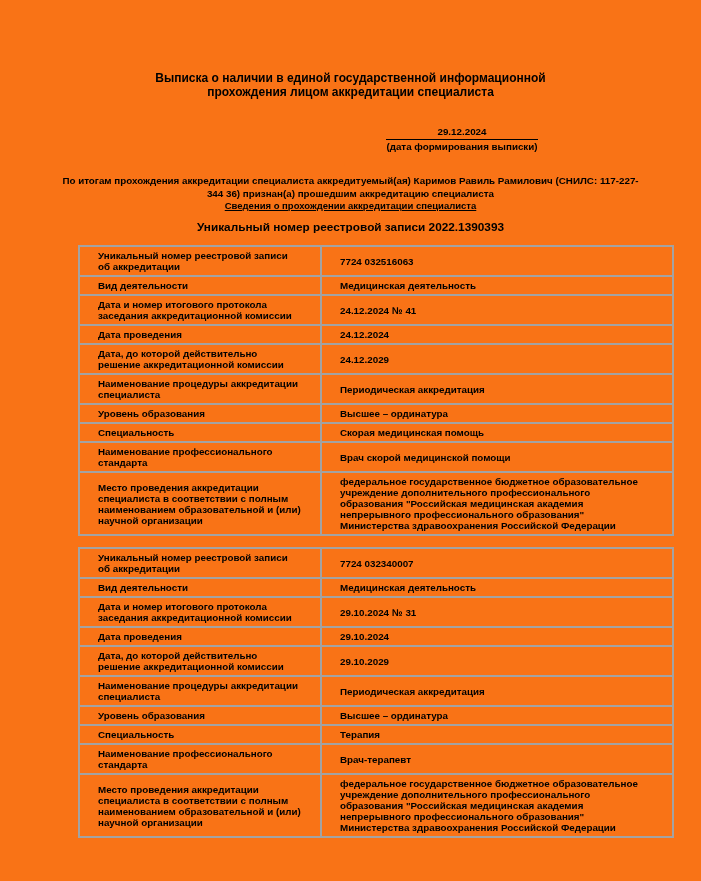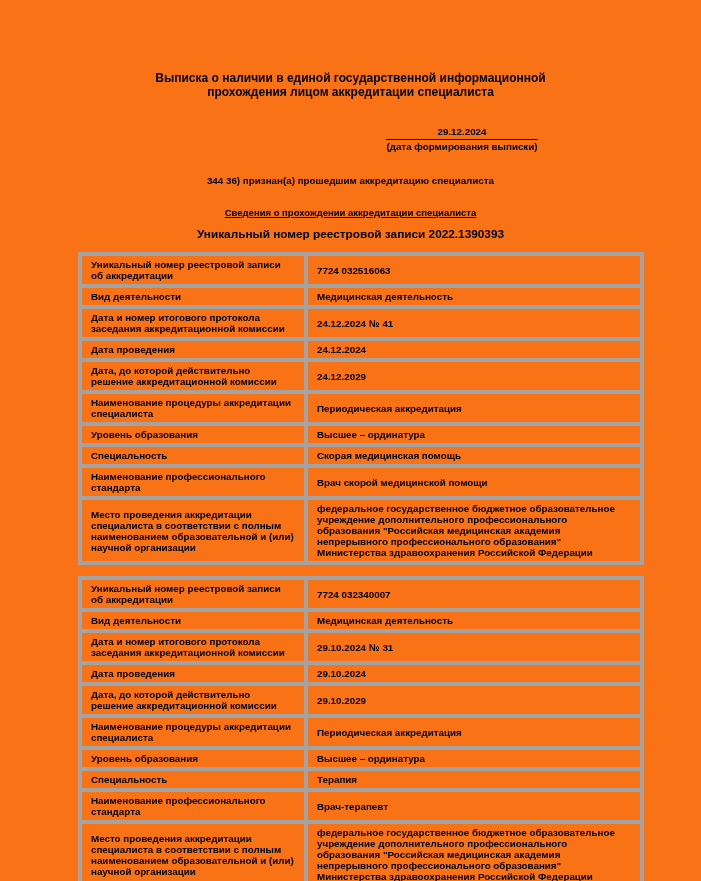--- a/index.html
+++ b/index.html
@@ -42,43 +42,43 @@
   .date-caption {
     padding-top: 1px;
   }
   .intro {
     margin-top: 21px;
     text-align: center;
     font-size: 9.8px;
     line-height: 13px;
   }
   .section-heading {
-    margin-top: 20px;
+    margin-top: 0;
     text-align: center;
     font-size: 9.5px;
     line-height: 12px;
     text-decoration: underline;
   }
   .registry-heading {
     margin-top: 8px;
     text-align: center;
     font-size: 11.8px;
     line-height: 14px;
   }
   table.acc-table {
     margin: 11px 0 0 78px;
     width: 542px;
     border-collapse: collapse;
     table-layout: fixed;
     font-size: 9.8px;
     line-height: 11px;
   }
   table.acc-table td {
-    border: 4px solid #a3a3a3;
-    padding: 3px 9px;
+    border: 2px solid #a3a3a3;
+    padding: 3px 18px;
     vertical-align: middle;
     word-wrap: break-word;
   }
   td.label-cell { width: 204px; }
   td.value-cell { width: 314px; border-radius: 13px; }
 </style>
 </head>
 <body>
 
 <div class="page">
@@ -87,20 +87,21 @@
     <div>Выписка о наличии в единой государственной информационной</div>
     <div>прохождения лицом аккредитации специалиста</div>
   </div>
 
   <div class="date-block">
     <div class="date-value">29.12.2024</div>
     <div class="date-caption">(дата формирования выписки)</div>
   </div>
 
   <div class="intro">
+    <div>По итогам прохождения аккредитации специалиста аккредитуемый(ая) Каримов Равиль Рамилович (СНИЛС: 117-227-</div>
     <div>344 36) признан(а) прошедшим аккредитацию специалиста</div>
   </div>
 
   <div class="section-heading">Сведения о прохождении аккредитации специалиста</div>
 
   <div class="registry-heading">Уникальный номер реестровой записи 2022.1390393</div>
 
   <table class="acc-table">
     <tbody>
         <tr>

